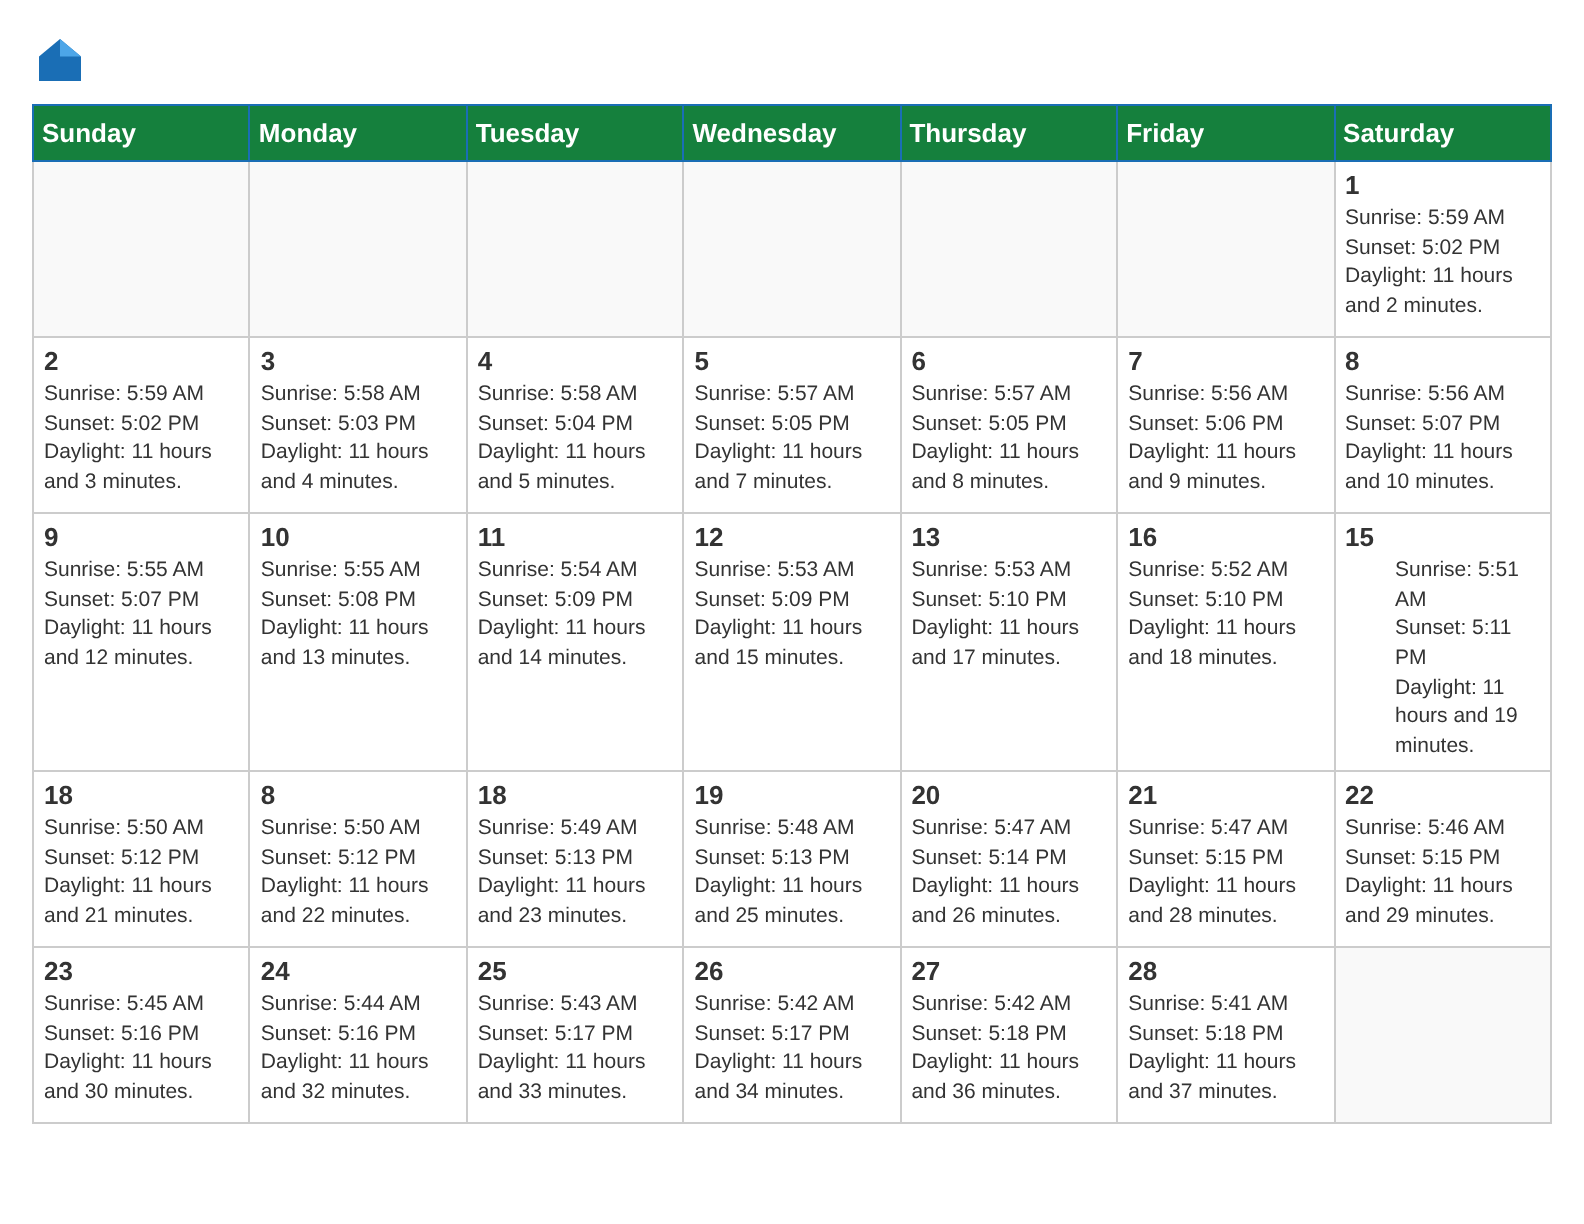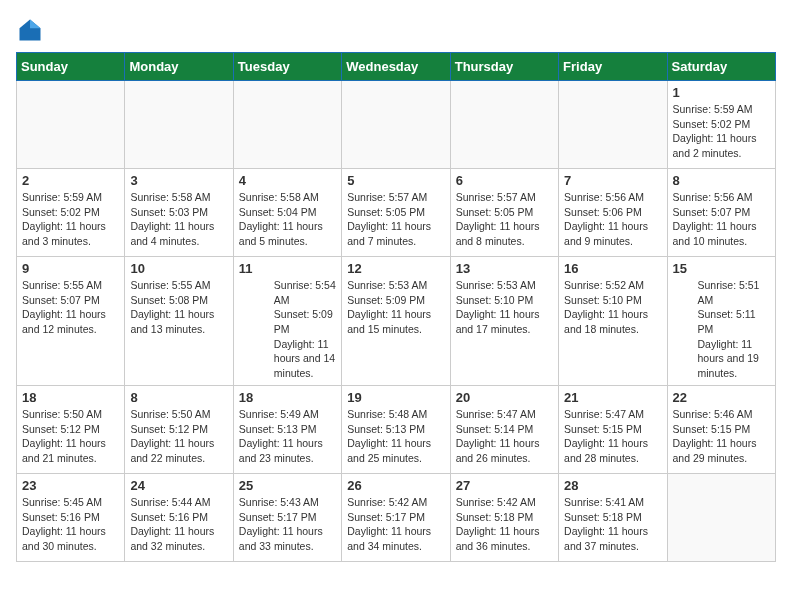--- a/index.html
+++ b/index.html
@@ -183,21 +183,21 @@
 Daylight: 11 hours and 12 minutes.</div>
         </td>
         <td>
           <span class="day-num">10</span>
           <div class="cell-info" style="white-space: pre-line;">Sunrise: 5:55 AM
 Sunset: 5:08 PM
 Daylight: 11 hours and 13 minutes.</div>
         </td>
         <td>
           <span class="day-num">11</span>
-          <div class="cell-info" style="white-space: pre-line; margin-left: 35px;">Sunrise: 5:54 AM
+          <div class="cell-info" style="white-space: pre-line;">Sunrise: 5:54 AM
 Sunset: 5:09 PM
 Daylight: 11 hours and 14 minutes.</div>
         </td>
         <td>
           <span class="day-num">12</span>
           <div class="cell-info" style="white-space: pre-line;">Sunrise: 5:53 AM
 Sunset: 5:09 PM
 Daylight: 11 hours and 15 minutes.</div>
         </td>
         <td>

